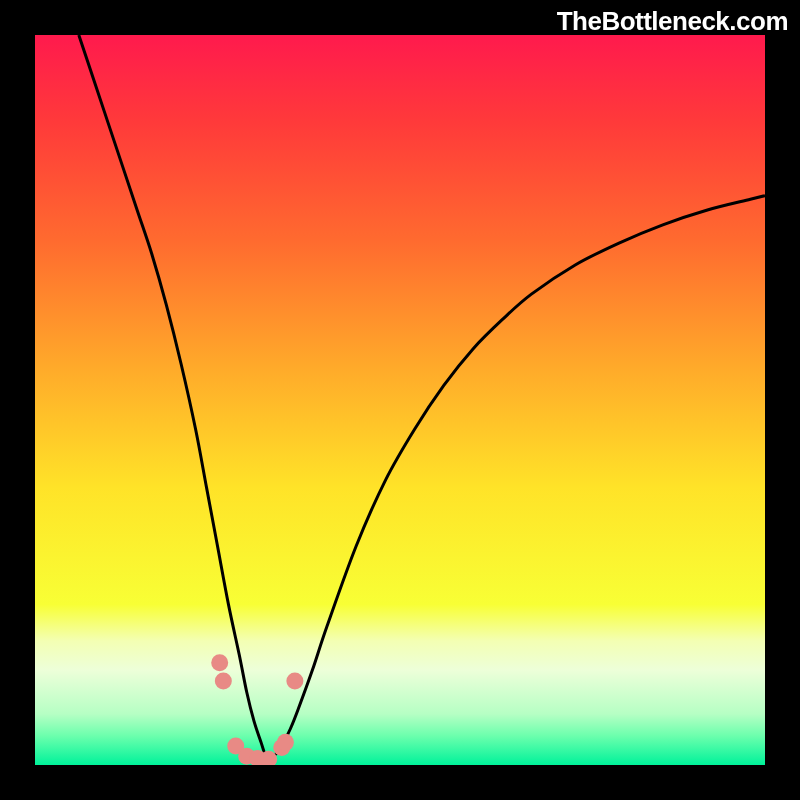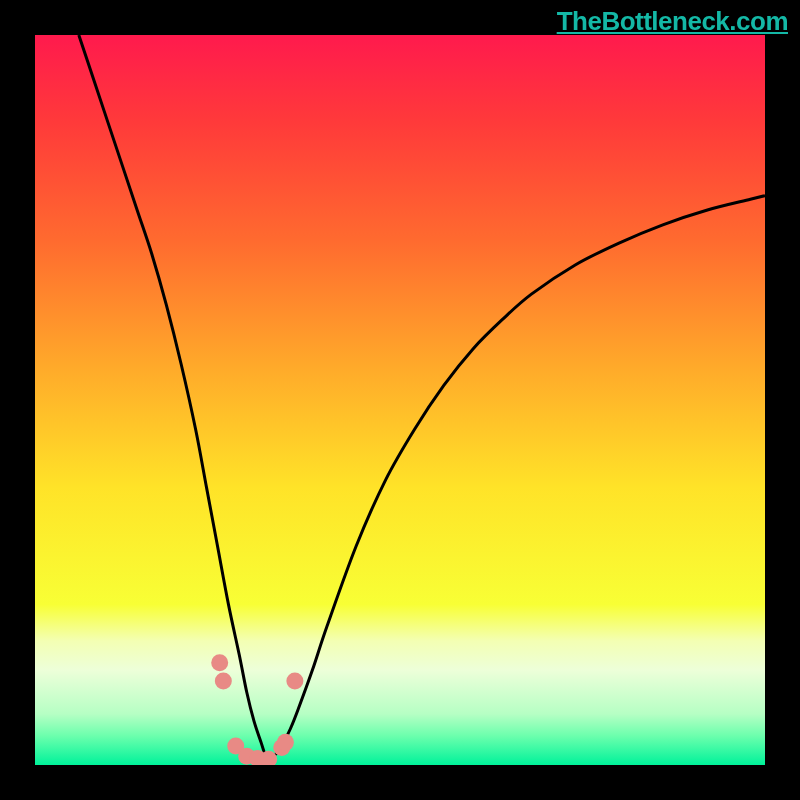--- a/index.html
+++ b/index.html
@@ -25,23 +25,22 @@
     width: 730px;
     height: 730px;
   }
   .watermark {
     position: absolute;
     top: 6px;
     right: 12px;
     font-family: Arial, Helvetica, sans-serif;
     font-size: 26px;
     font-weight: 600;
-    color: #14b8a6;
+    color: #ffffff;
     letter-spacing: -0.5px;
-    text-decoration: underline;
   }
 </style>
 </head>
 <body>
 
 <div class="frame">
   <div class="watermark">TheBottleneck.com</div>
   <svg class="plot" viewBox="0 0 730 730" preserveAspectRatio="none">
     <defs>
       <linearGradient id="bg-grad" x1="0" y1="0" x2="0" y2="1">

